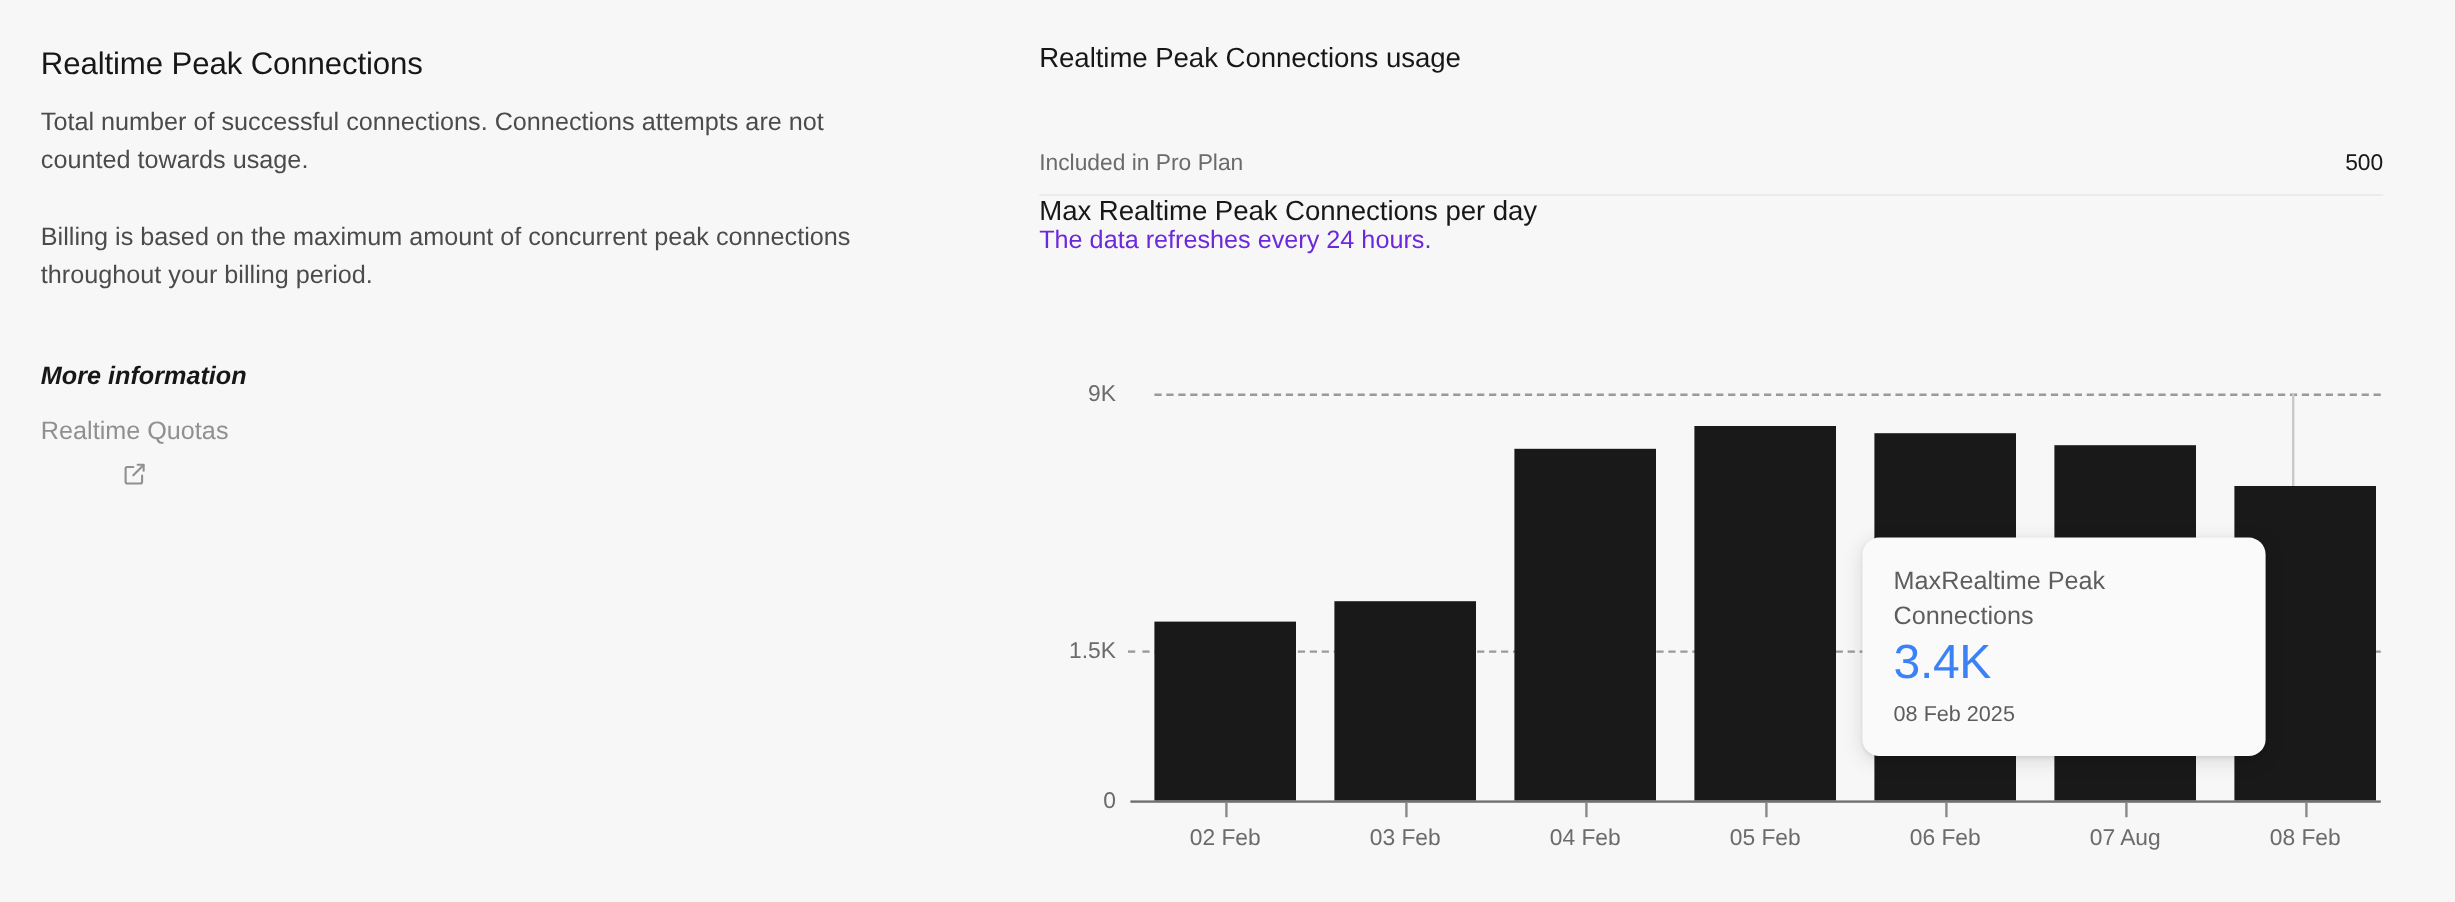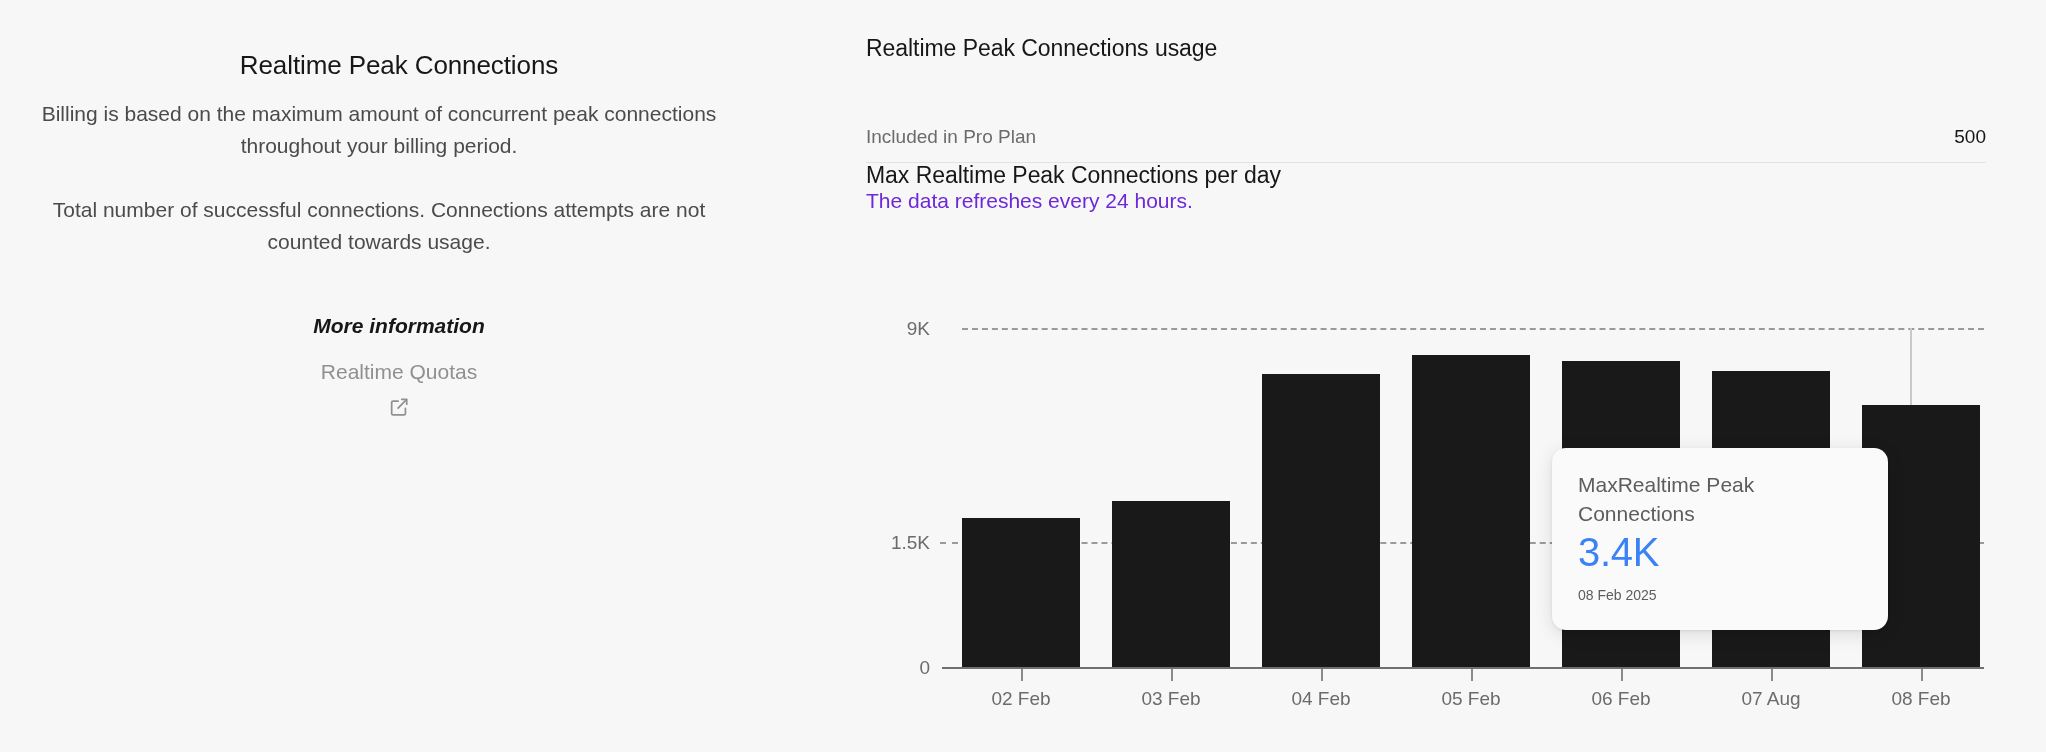--- a/index.html
+++ b/index.html
@@ -18,23 +18,22 @@
     width: 2046px;
     height: 752px;
     background: #f7f7f7;
     overflow: hidden;
   }
 
   
   .left-panel {
     position: absolute;
     left: 34px;
-    top: 48px;
+    top: 36px;
     width: 730px;
-    text-align: center;
   }
 
   .left-title {
     font-size: 26px;
     line-height: 34px;
     font-weight: 400;
     color: #171717;
     letter-spacing: -0.1px;
     margin-bottom: 16px;
   }
@@ -253,36 +252,36 @@
   }
   .tooltip-value {
     font-size: 40px;
     line-height: 40px;
     color: #3b82f6;
     font-weight: 500;
     margin-top: 4px;
     letter-spacing: -0.3px;
   }
   .tooltip-date {
-    font-size: 14px;
+    font-size: 18px;
     line-height: 26px;
     color: #5d5d5d;
     margin-top: 10px;
   }
 </style>
 </head>
 <body>
 
 <div class="page">
 
   <div class="left-panel">
     <div class="left-title">Realtime Peak Connections</div>
 
+    <div class="left-para">Total number of successful connections. Connections attempts are not counted towards usage.</div>
     <div class="left-para">Billing is based on the maximum amount of concurrent peak connections throughout your billing period.</div>
-    <div class="left-para">Total number of successful connections. Connections attempts are not counted towards usage.</div>
 
     <div class="more-info-title">More information</div>
 
     <a class="quota-link" href="#">
       <span>Realtime Quotas</span>
       <span class="ext-icon">
         <svg width="22" height="22" viewBox="0 0 24 24" fill="none" stroke="#909090" stroke-width="1.9" stroke-linecap="round" stroke-linejoin="round">
           <path d="M19 13.5V19a1.6 1.6 0 0 1-1.6 1.6H5.6A1.6 1.6 0 0 1 4 19V7.2A1.6 1.6 0 0 1 5.6 5.6H11"></path>
           <path d="M15 3.6h5.4V9"></path>
           <path d="M11 13.2 20.1 4"></path>

